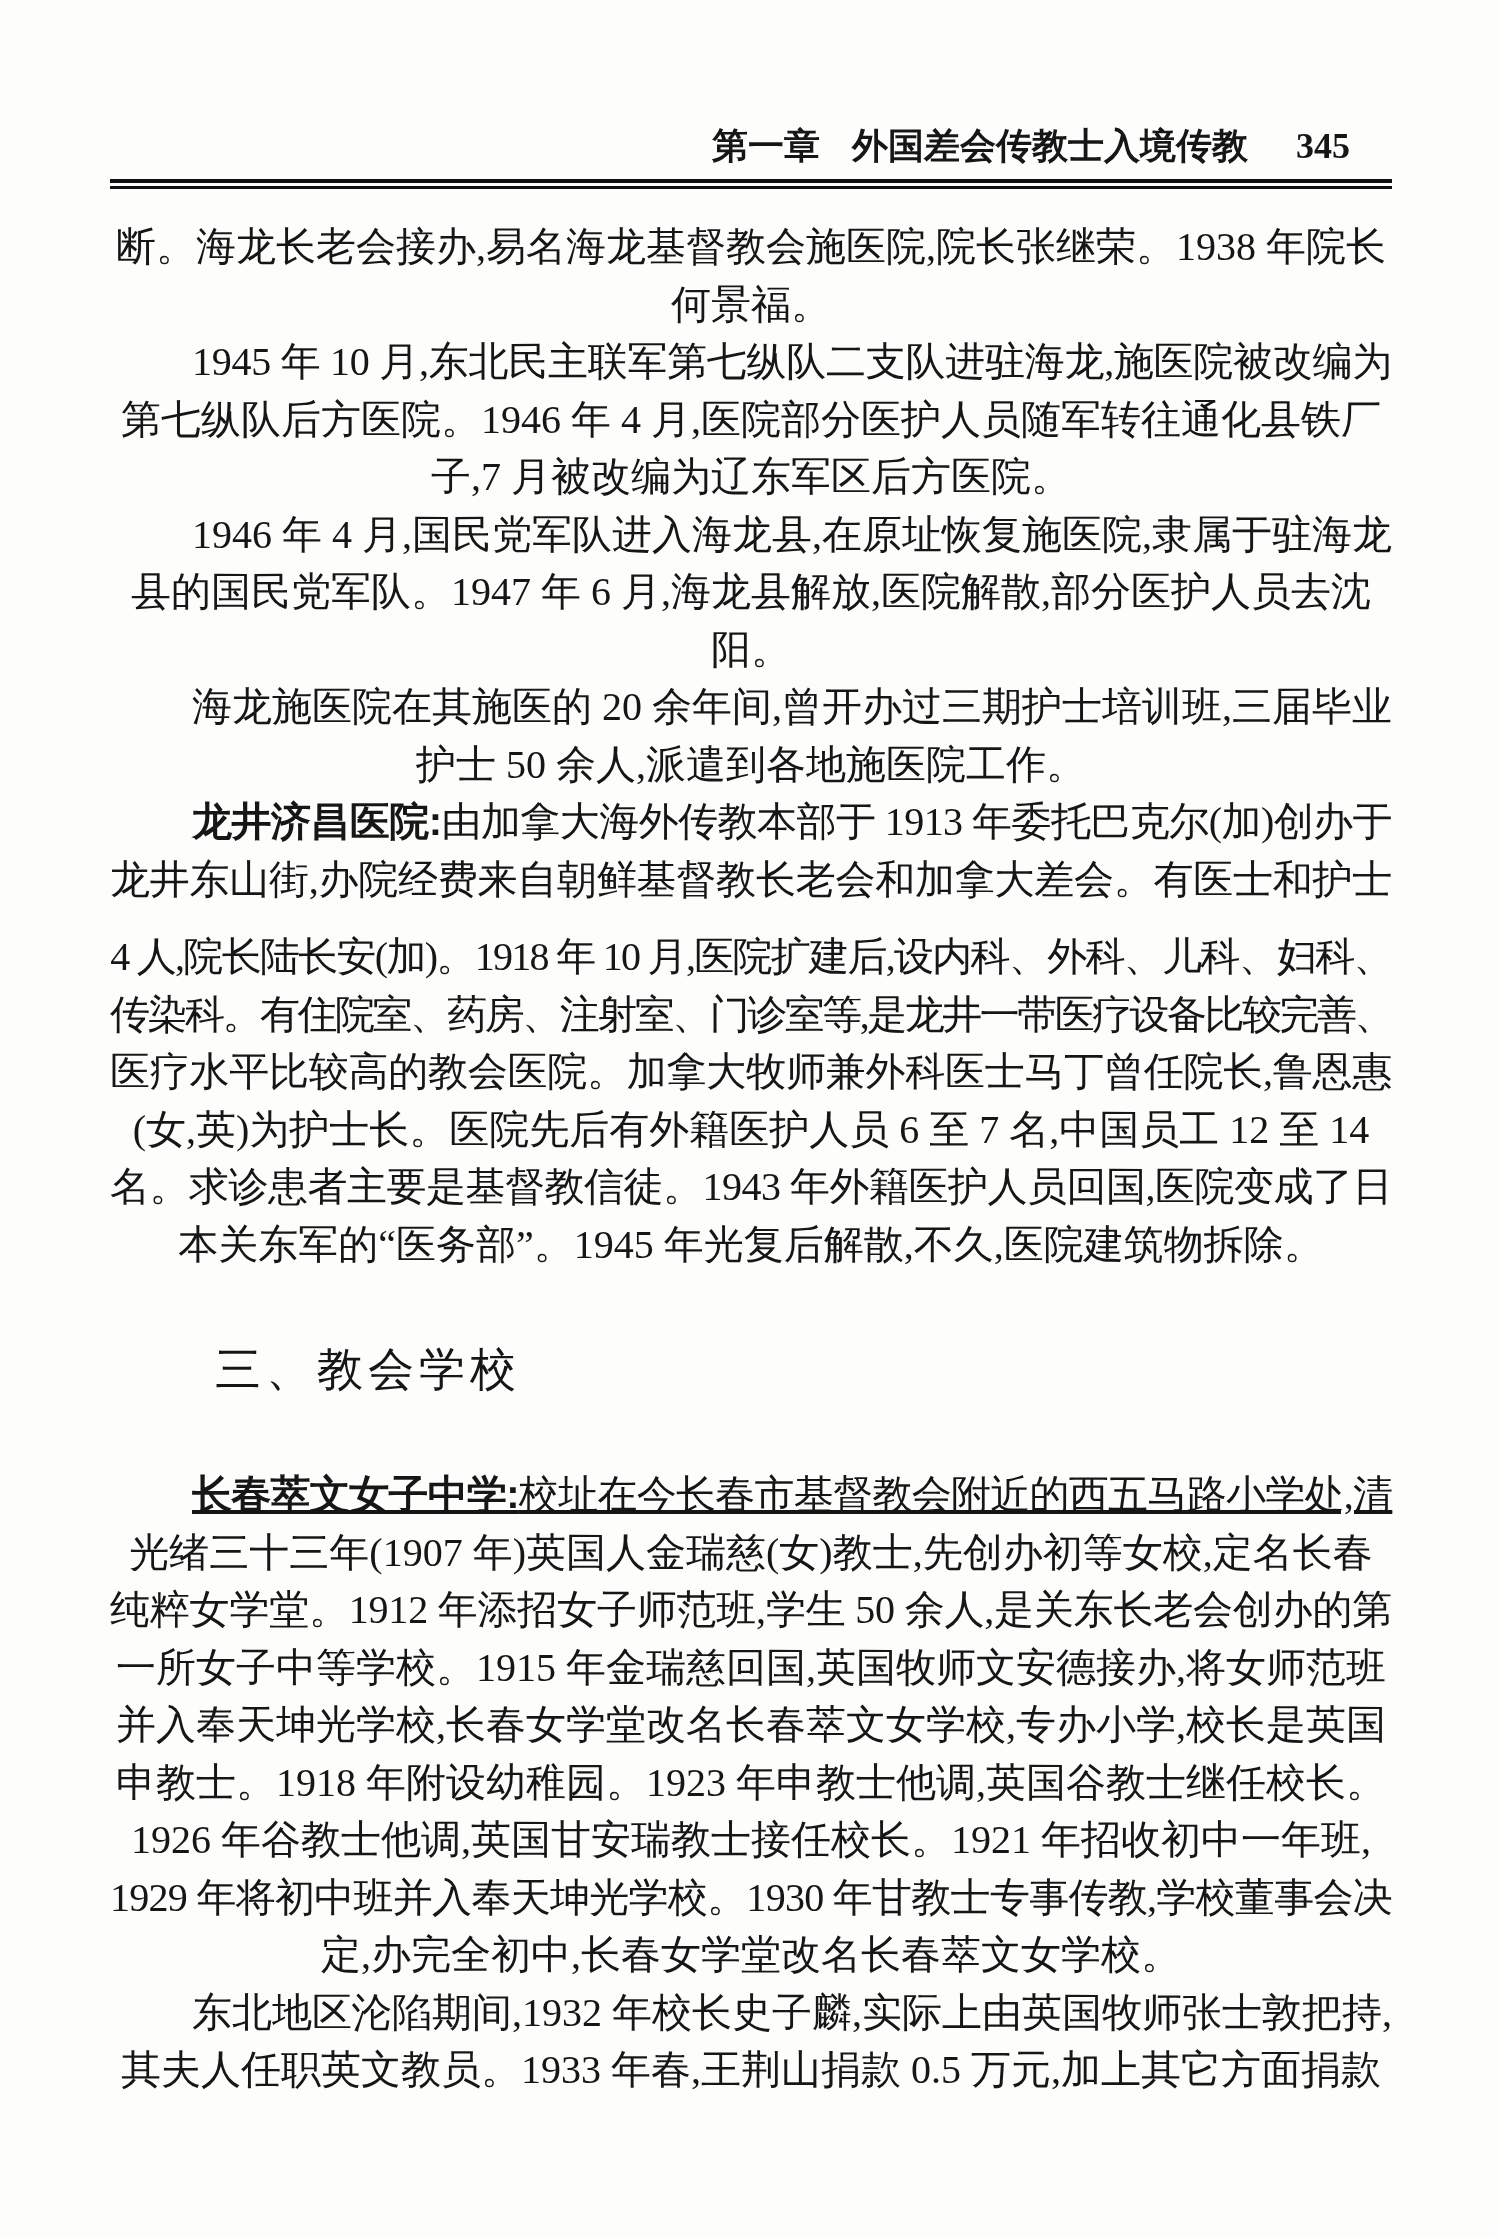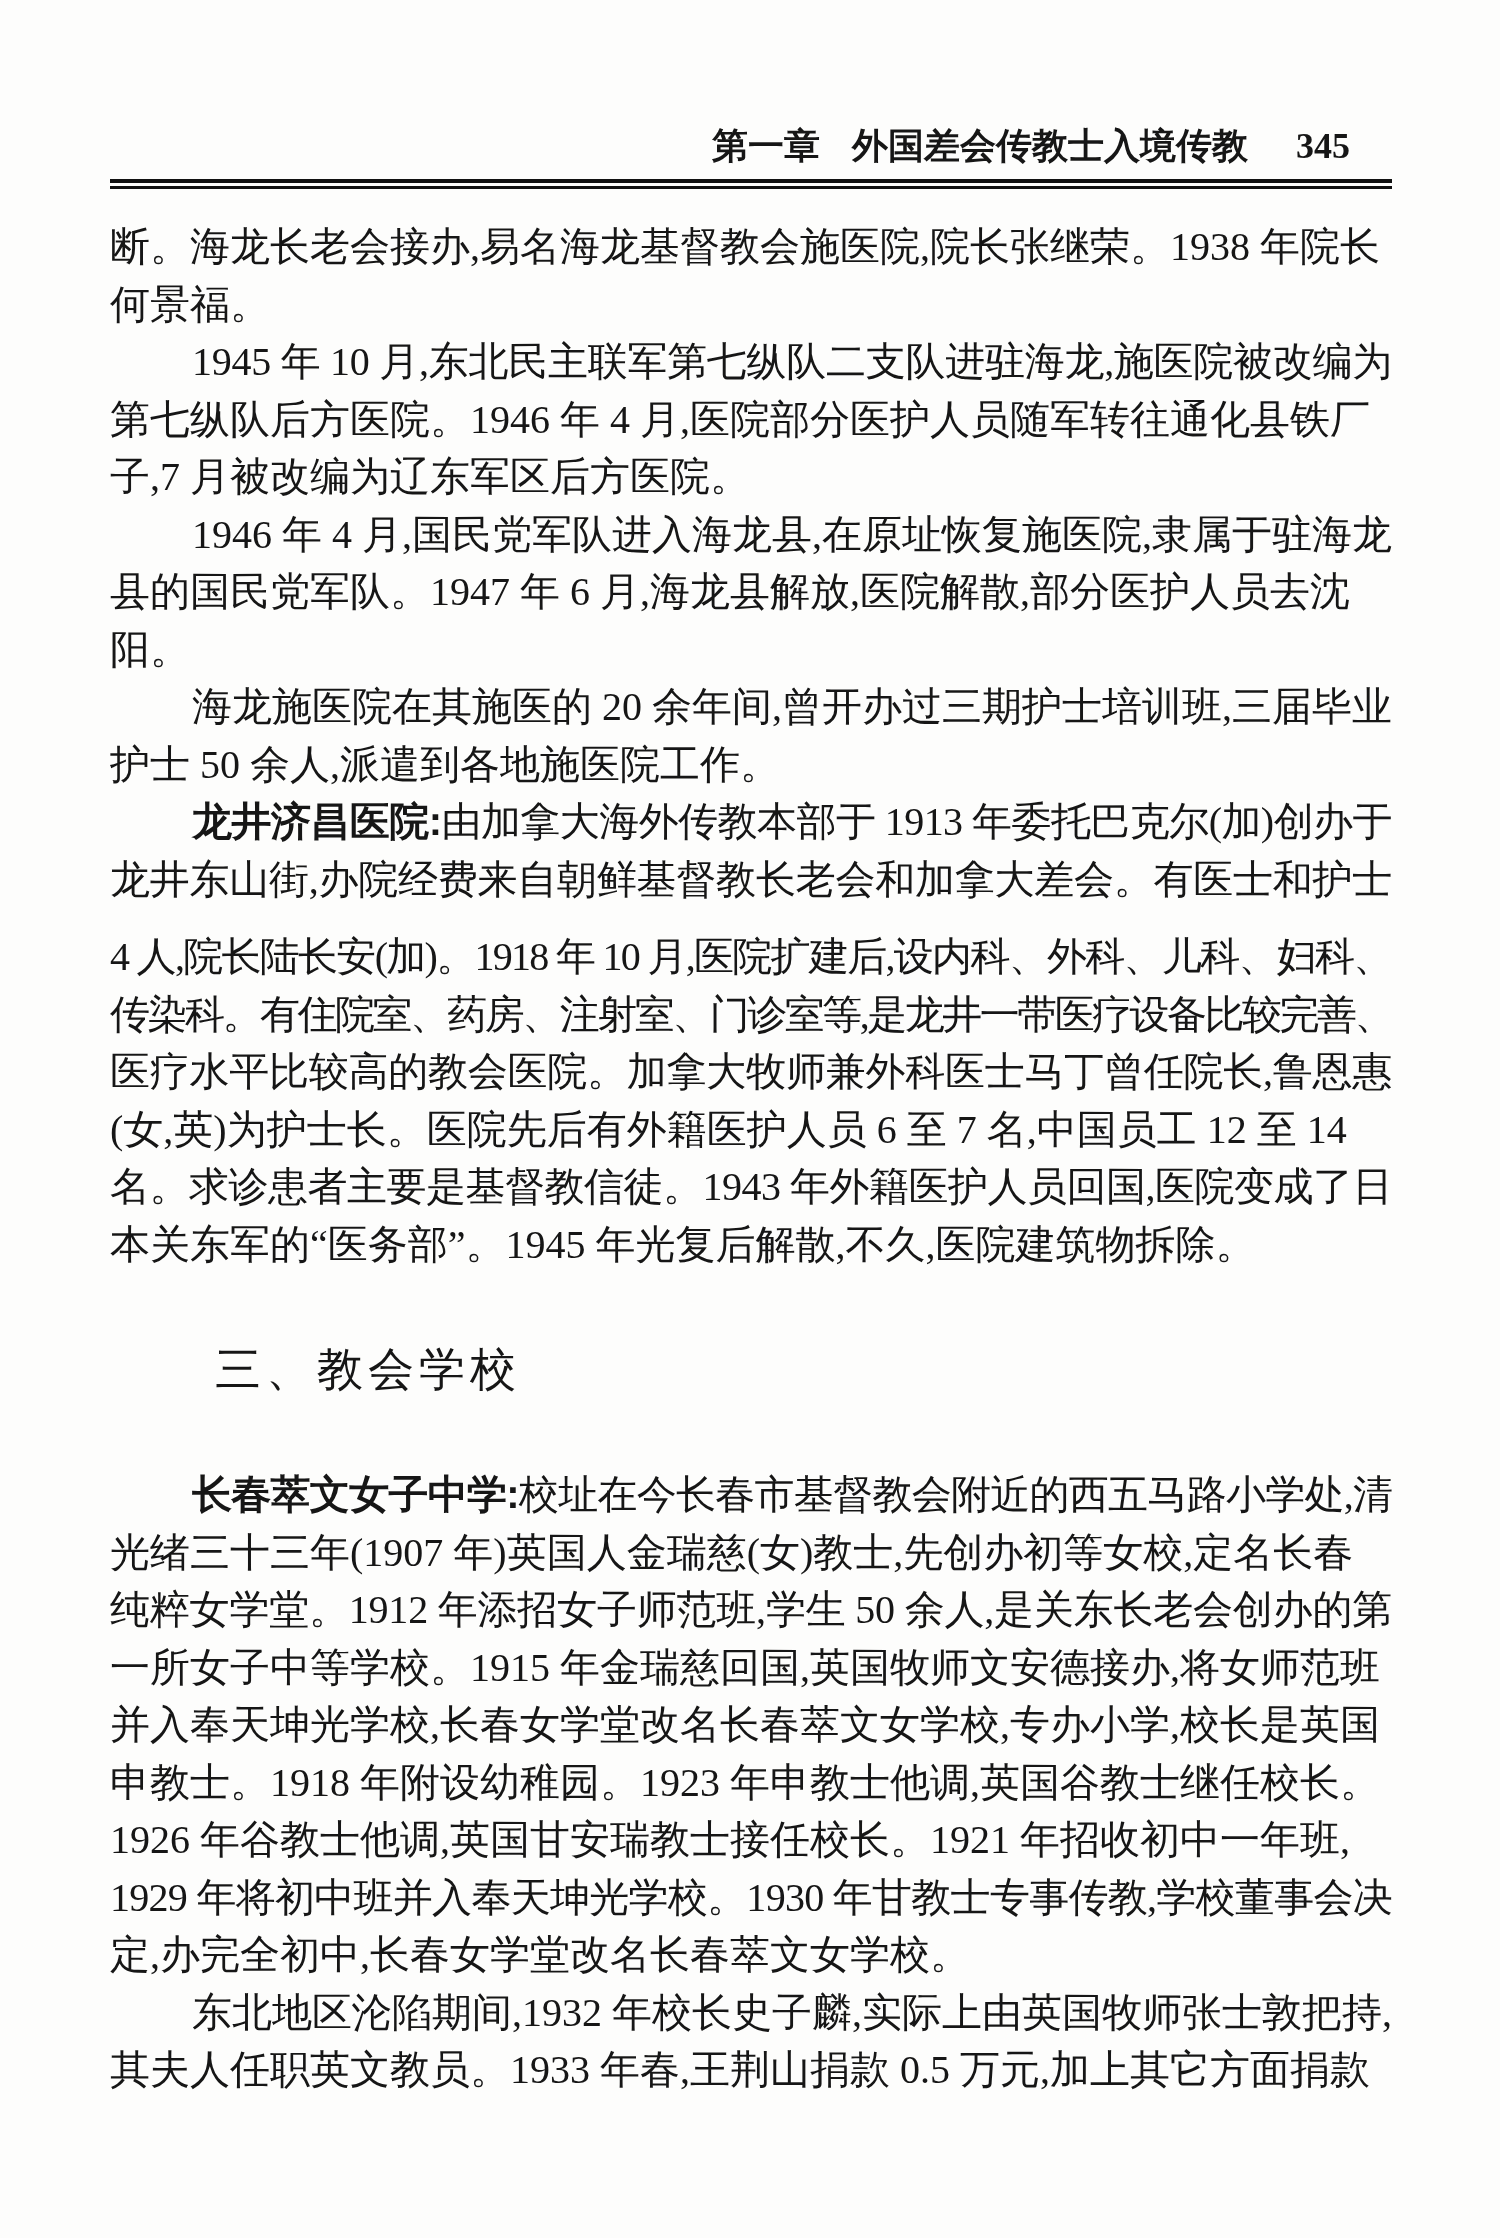--- a/index.html
+++ b/index.html
@@ -47,21 +47,21 @@
     position:absolute;
     left:110px;
     top:218px;
     width:1282px;
     font-size:40px;
     line-height:57.5px;
   }
   .paragraph{margin:0;}
   .line{
     white-space:nowrap;
-    text-align:left;
+    text-align:center;
     overflow:visible;
   }
   .line.indent{text-indent:82px;}
   .lead{
     font-family:"Liberation Sans","DejaVu Sans",sans-serif;
     font-weight:700;
   }
   .section-heading{
     font-size:46px;
     line-height:60px;
@@ -105,21 +105,21 @@
         <div class="line" style="letter-spacing: -0.242424px;">龙井东山街,办院经费来自朝鲜基督教长老会和加拿大差会。有医士和护士</div>
         <div class="line" style="letter-spacing: -1.70455px; margin-top: 20px;">4 人,院长陆长安(加)。1918 年 10 月,医院扩建后,设内科、外科、儿科、妇科、</div>
         <div class="line" style="letter-spacing: -2.51429px;">传染科。有住院室、药房、注射室、门诊室等,是龙井一带医疗设备比较完善、</div>
         <div class="line" style="letter-spacing: -0.242424px;">医疗水平比较高的教会医院。加拿大牧师兼外科医士马丁曾任院长,鲁恩惠</div>
         <div class="line">(女,英)为护士长。医院先后有外籍医护人员 6 至 7 名,中国员工 12 至 14</div>
         <div class="line" style="letter-spacing: -0.5px;">名。求诊患者主要是基督教信徒。1943 年外籍医护人员回国,医院变成了日</div>
         <div class="line last">本关东军的“医务部”。1945 年光复后解散,不久,医院建筑物拆除。</div>
       </div>
       <div class="section-heading">三、教会学校</div>
       <div class="paragraph">
-        <div class="line indent" style="letter-spacing: -0.71875px;"><span class="lead">长春萃文女子中学:</span>校址在今长春市基督教会附近的西五马路小学处,清</div>
+        <div class="line indent" style="letter-spacing: -0.71875px; text-decoration: underline;"><span class="lead">长春萃文女子中学:</span>校址在今长春市基督教会附近的西五马路小学处,清</div>
         <div class="line">光绪三十三年(1907 年)英国人金瑞慈(女)教士,先创办初等女校,定名长春</div>
         <div class="line" style="letter-spacing: -0.205128px;">纯粹女学堂。1912 年添招女子师范班,学生 50 余人,是关东长老会创办的第</div>
         <div class="line">一所女子中等学校。1915 年金瑞慈回国,英国牧师文安德接办,将女师范班</div>
         <div class="line">并入奉天坤光学校,长春女学堂改名长春萃文女学校,专办小学,校长是英国</div>
         <div class="line">申教士。1918 年附设幼稚园。1923 年申教士他调,英国谷教士继任校长。</div>
         <div class="line">1926 年谷教士他调,英国甘安瑞教士接任校长。1921 年招收初中一年班,</div>
         <div class="line" style="letter-spacing: -0.717949px;">1929 年将初中班并入奉天坤光学校。1930 年甘教士专事传教,学校董事会决</div>
         <div class="line last">定,办完全初中,长春女学堂改名长春萃文女学校。</div>
       </div>
       <div class="paragraph">

